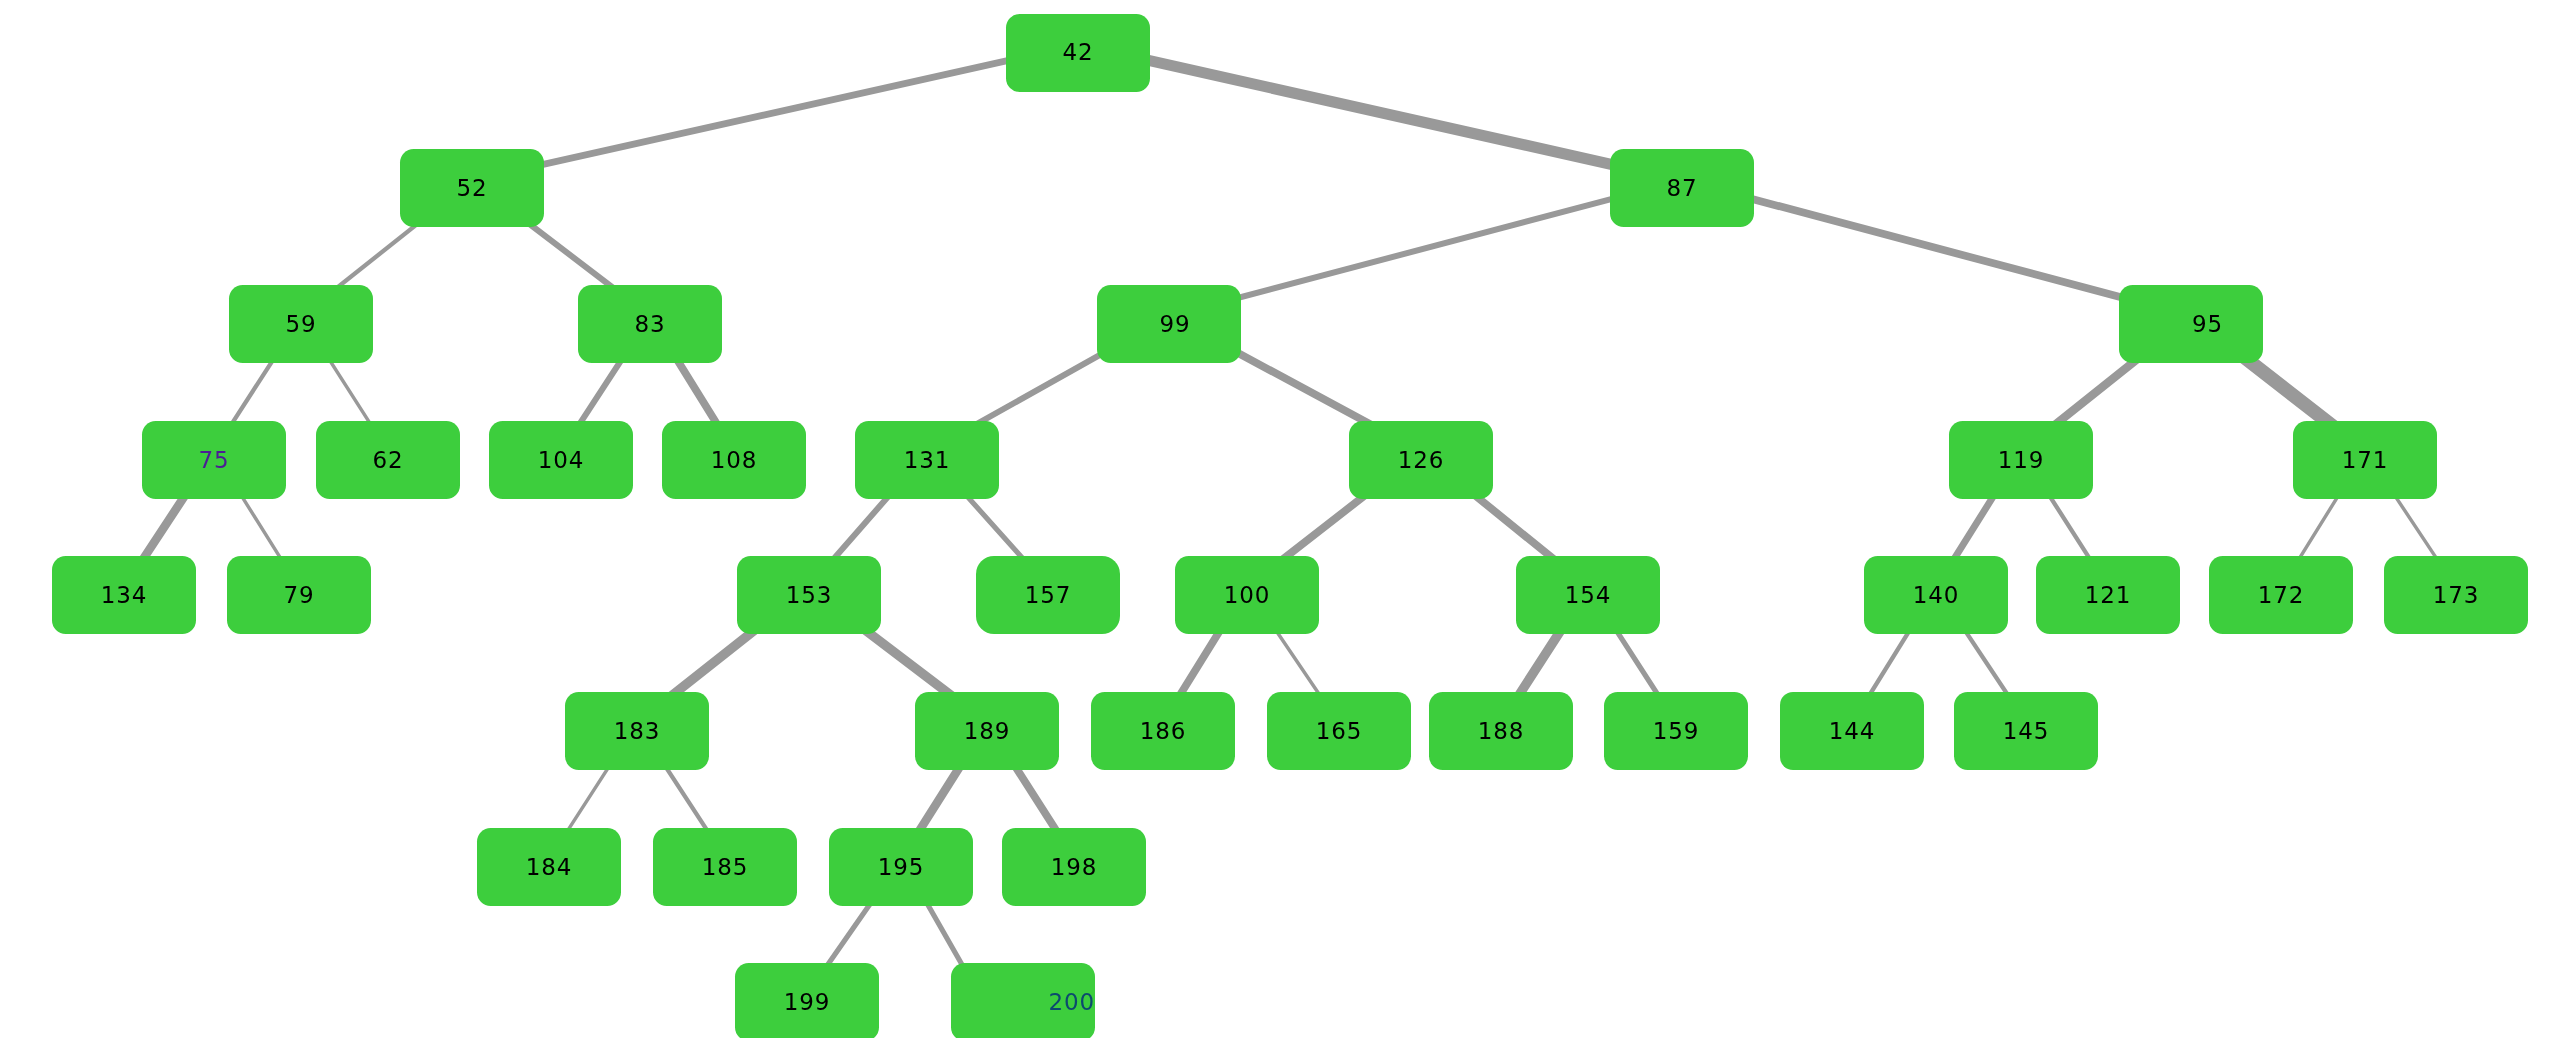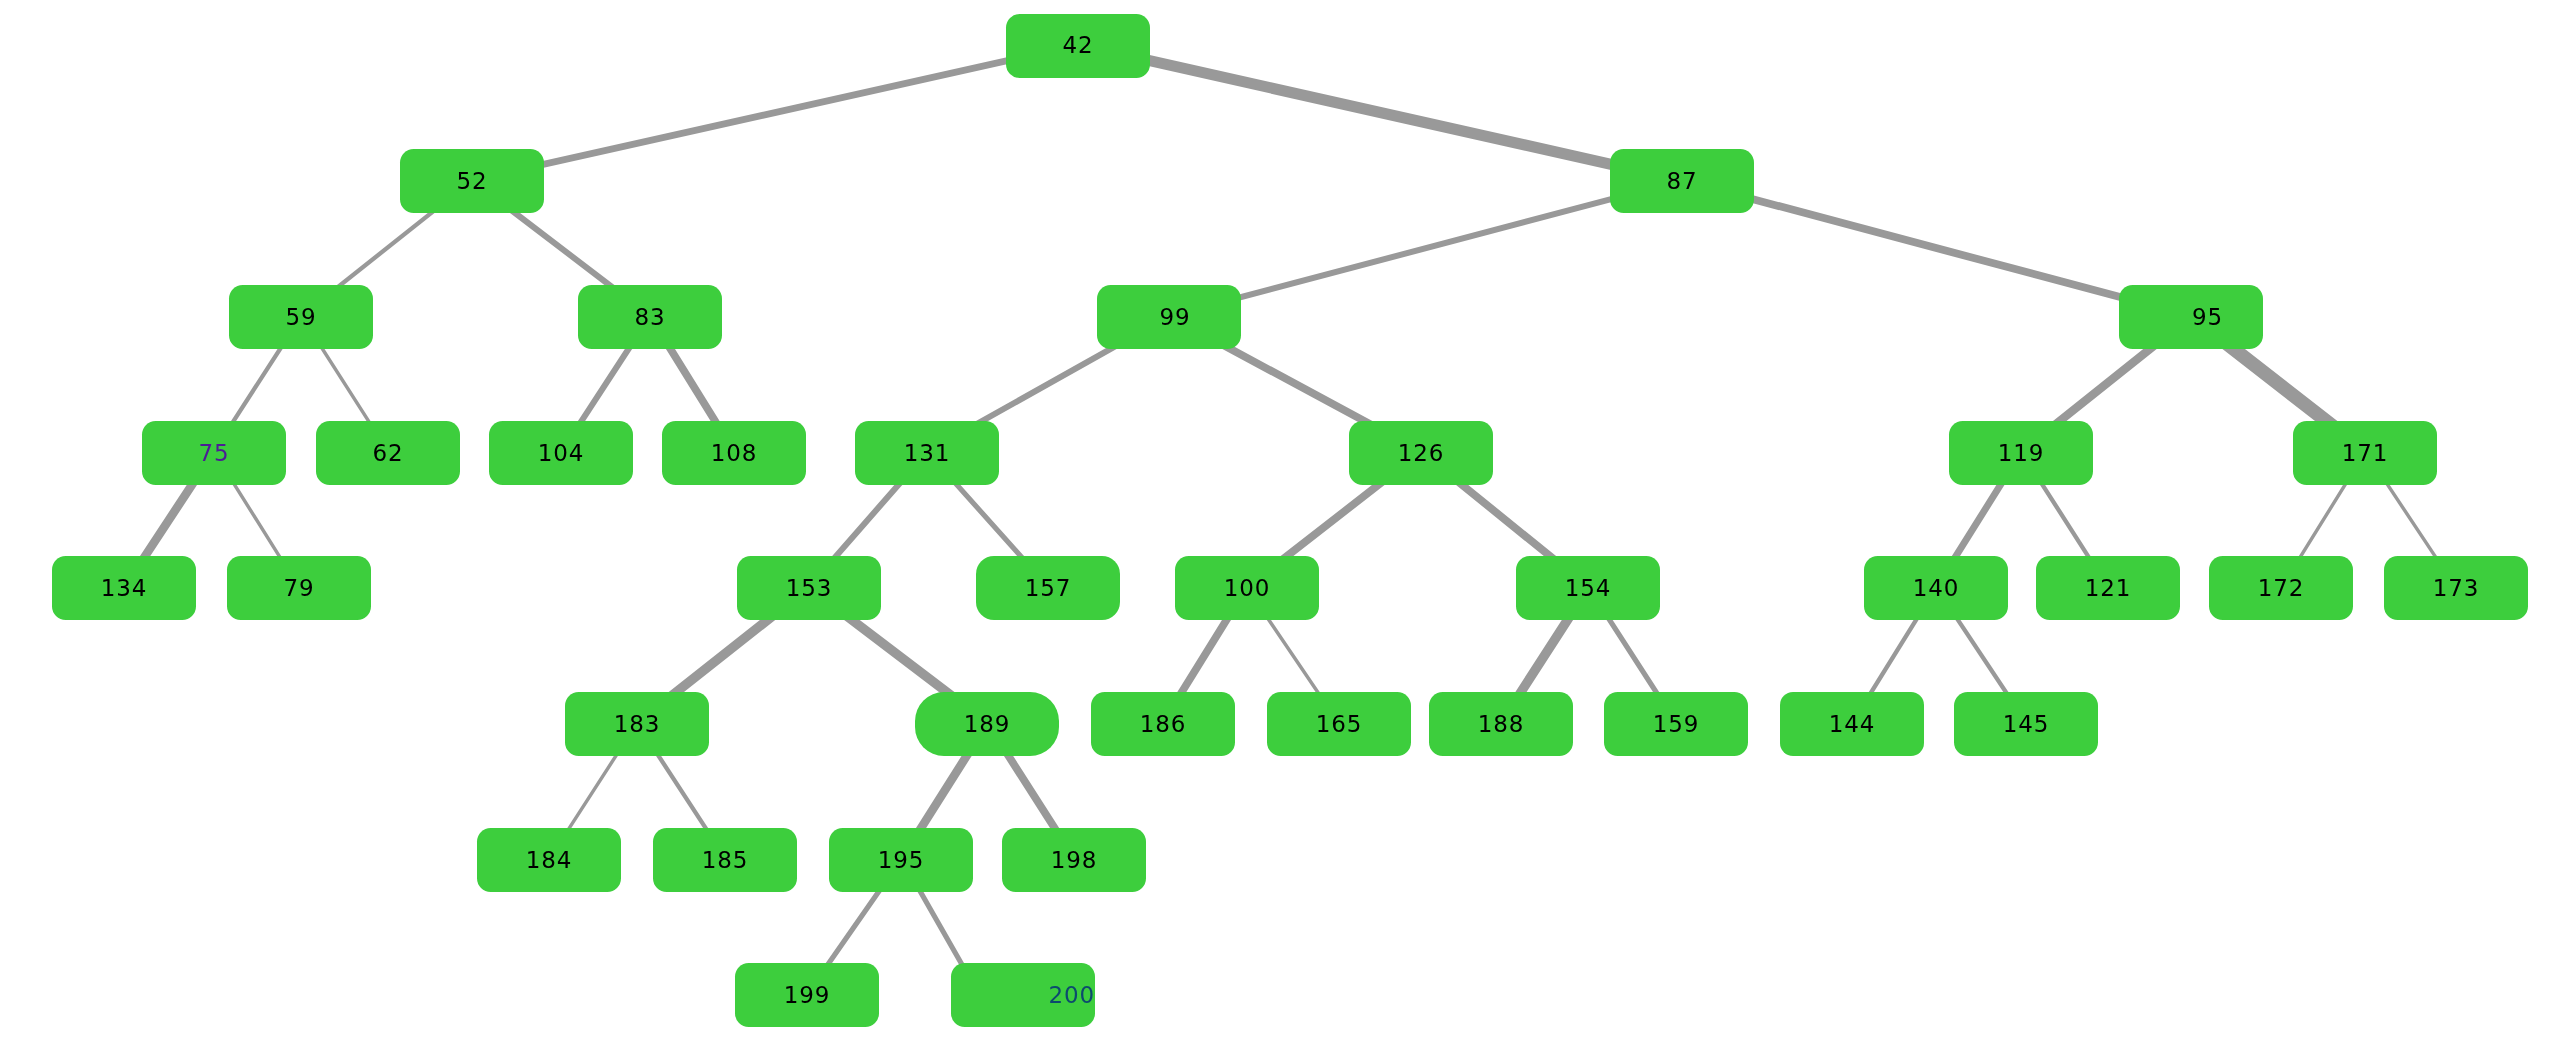--- a/index.html
+++ b/index.html
@@ -19,21 +19,21 @@
     position: absolute;
     left: 0;
     top: 0;
     width: 2576px;
     height: 1039px;
     display: block;
   }
   .tree-node {
     position: absolute;
     width: 144px;
-    height: 64px;
+    height: 78px;
     border-radius: 13.7px;
     display: flex;
     align-items: center;
     justify-content: center;
     box-sizing: border-box;
     font-size: 23px;
     line-height: 1;
     letter-spacing: 0.9px;
     color: #000000;
   }
@@ -154,21 +154,21 @@
       </div>
       <div class="tree-node" style="left: 2209px; top: 556px; background: rgb(61, 206, 61); color: rgb(0, 0, 0);">
         <span>172</span>
       </div>
       <div class="tree-node" style="left: 2384px; top: 556px; background: rgb(61, 206, 61); color: rgb(0, 0, 0);">
         <span>173</span>
       </div>
       <div class="tree-node" style="left: 565px; top: 692px; background: rgb(61, 206, 61); color: rgb(0, 0, 0);">
         <span>183</span>
       </div>
-      <div class="tree-node" style="left: 915px; top: 692px; background: rgb(61, 206, 61); color: rgb(0, 0, 0); border-radius: 29px;">
+      <div class="tree-node" style="left: 915px; top: 692px; background: rgb(61, 206, 61); color: rgb(0, 0, 0);">
         <span>189</span>
       </div>
       <div class="tree-node" style="left: 1091px; top: 692px; background: rgb(61, 206, 61); color: rgb(0, 0, 0);">
         <span>186</span>
       </div>
       <div class="tree-node" style="left: 1267px; top: 692px; background: rgb(61, 206, 61); color: rgb(0, 0, 0);">
         <span>165</span>
       </div>
       <div class="tree-node" style="left: 1429px; top: 692px; background: rgb(61, 206, 61); color: rgb(0, 0, 0);">
         <span>188</span>

